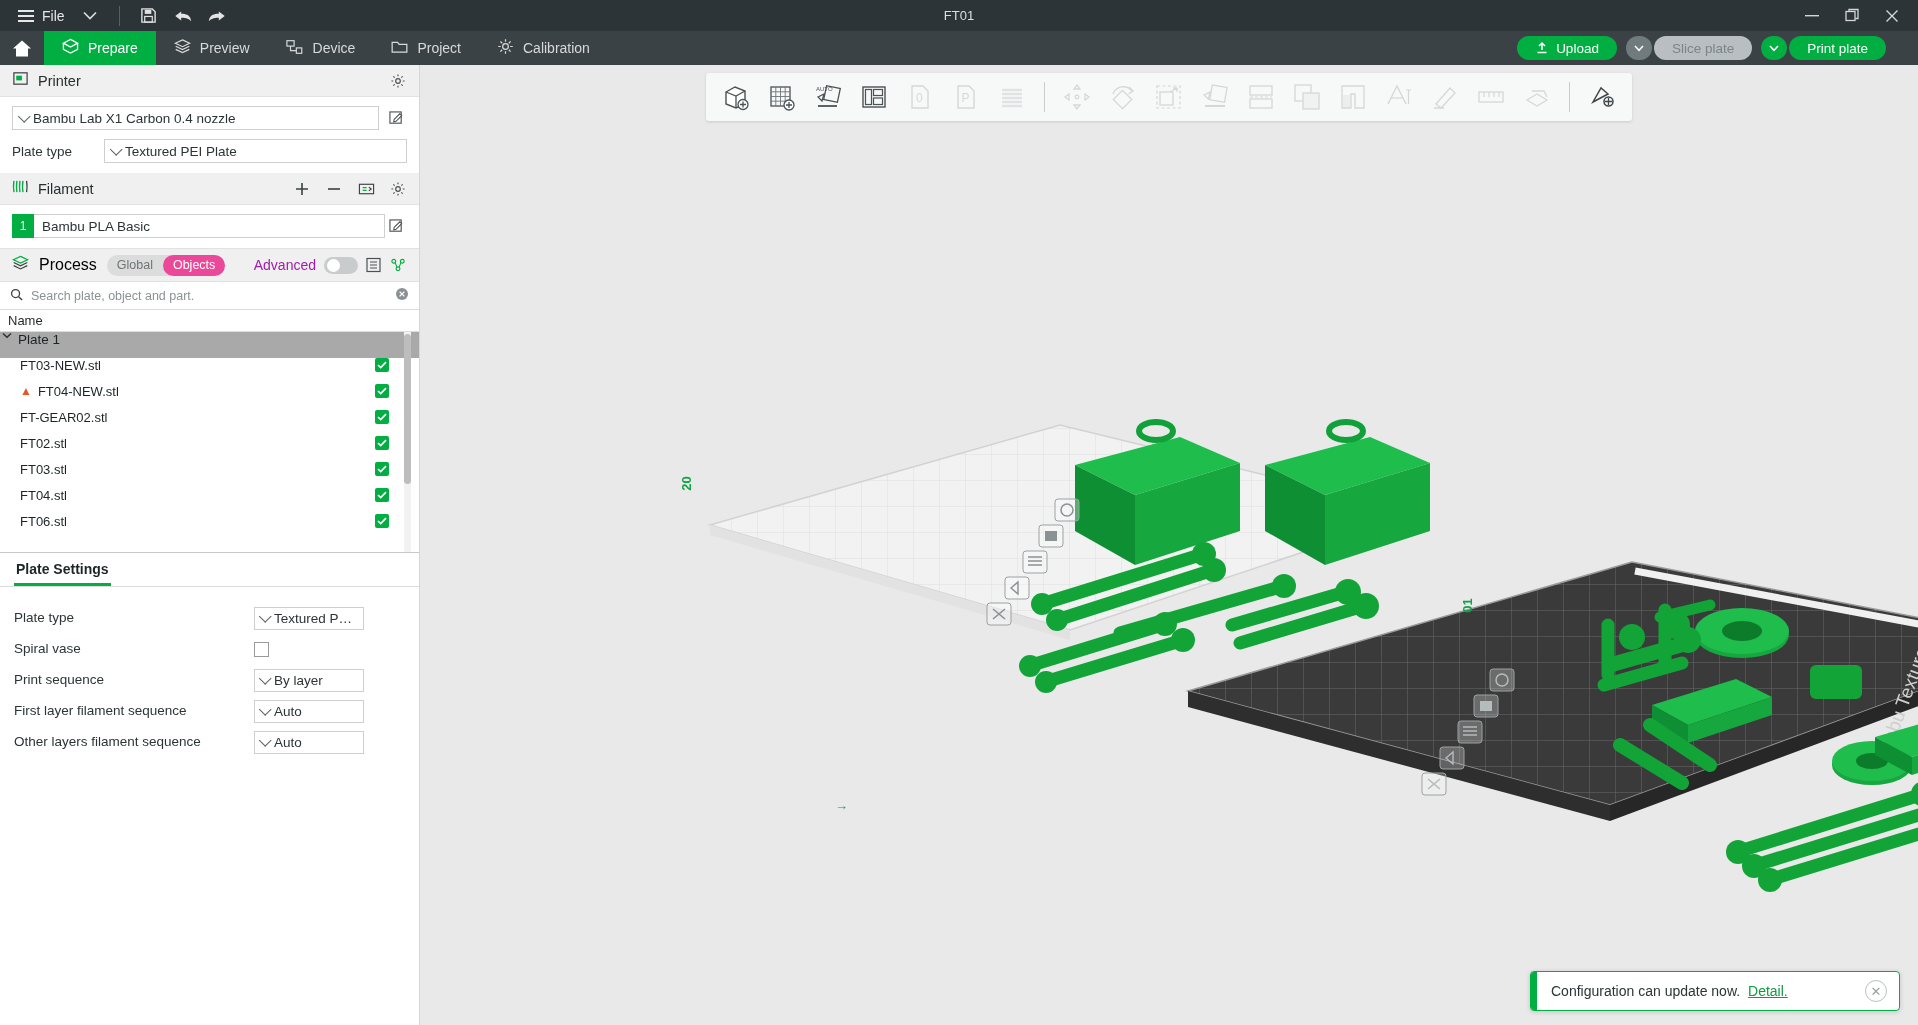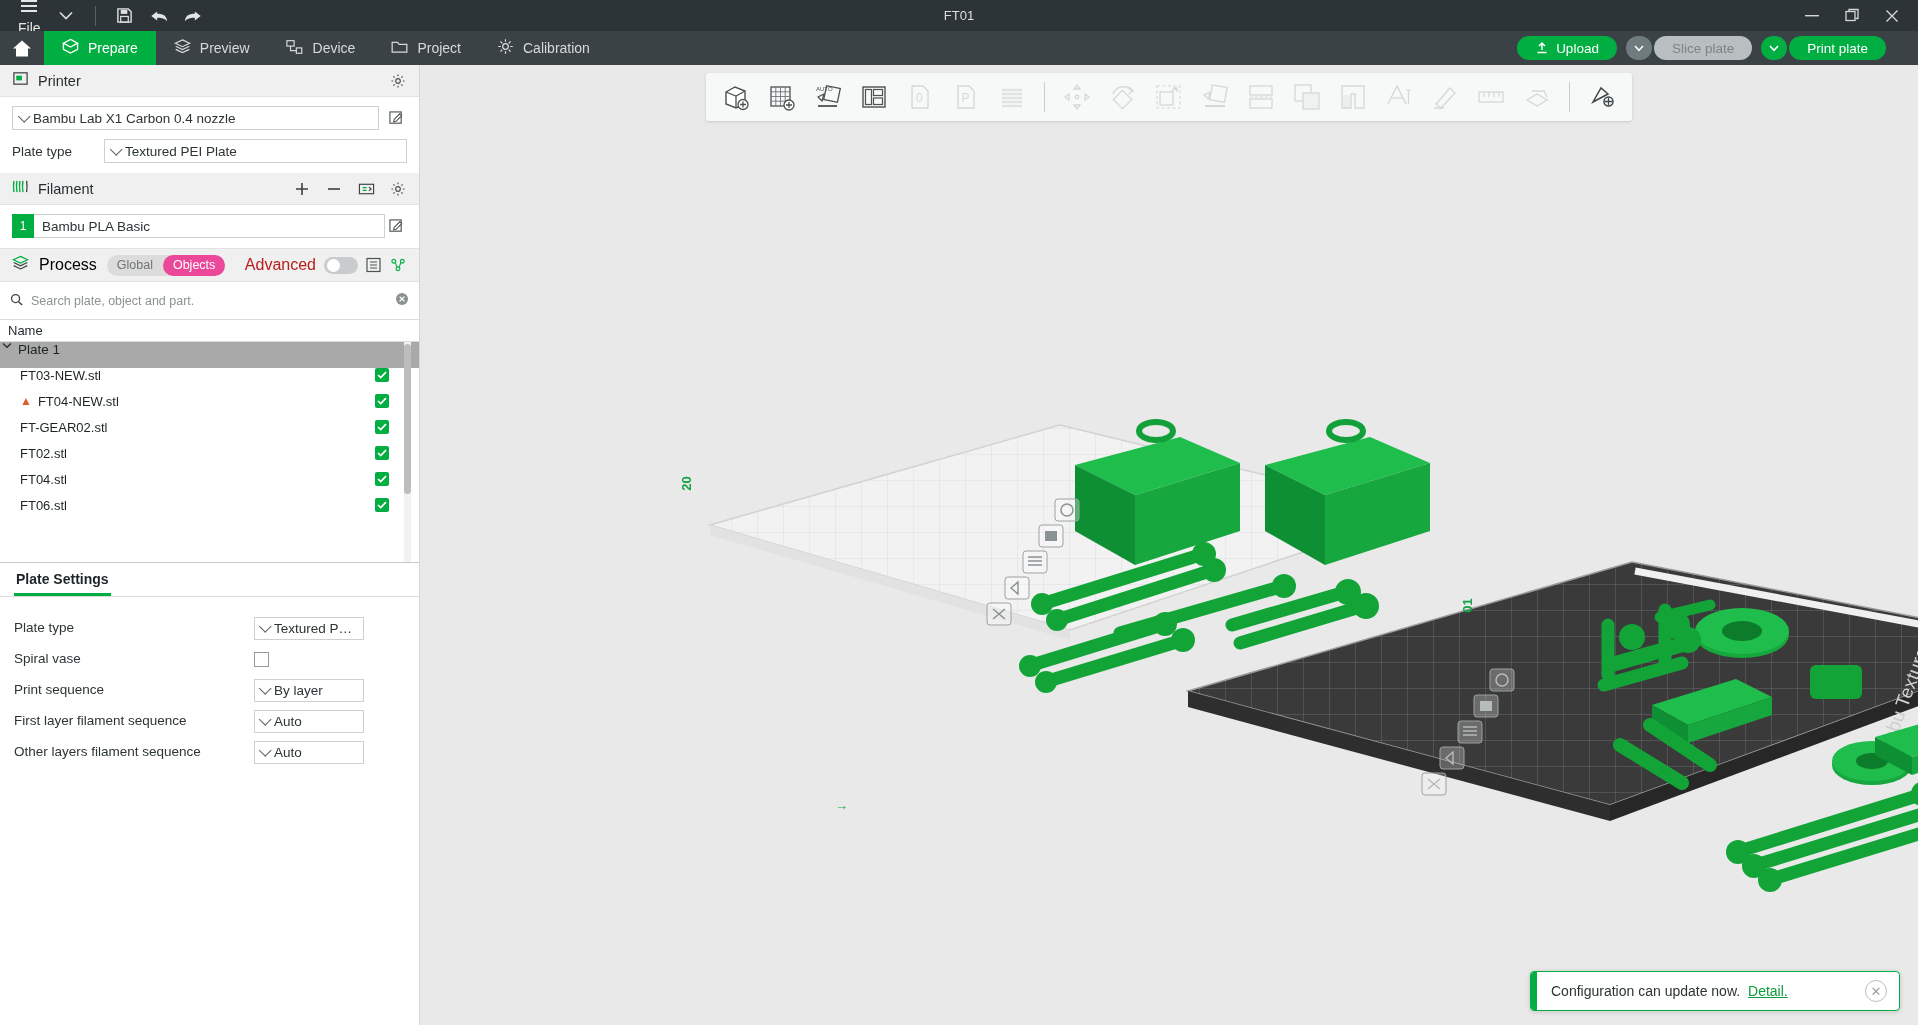--- a/index.html
+++ b/index.html
@@ -10,21 +10,21 @@
     background: #e8e8e8;
   }
   body { position: relative; }
 
   
   .titlebar {
     height: 31px; background: #2d3437; display: flex; align-items: center;
     position: relative; color: #e6e6e6;
   }
   .tb-left { display: flex; align-items: center; gap: 0; padding-left: 10px; height: 100%; }
-  .file-menu { display: flex; align-items: center; gap: 8px; padding: 0 8px; height: 100%; cursor: pointer; flex-direction: column; }
+  .file-menu { display: flex; align-items: center; gap: 8px; padding: 0 8px; height: 100%; cursor: pointer; }
   .hamburger { display: inline-flex; flex-direction: column; justify-content: center; gap: 3px; width: 16px; }
   .hamburger i { display: block; height: 2px; background: #e6e6e6; width: 100%; }
   .file-label { font-size: 14px; color: #e6e6e6; }
   .tb-sep { width: 1px; height: 20px; background: #57606a; margin: 0 12px; }
   .tb-icon { width: 34px; height: 31px; display: flex; align-items: center; justify-content: center; cursor: pointer; }
   .tb-title {
     position: absolute; left: 0; right: 0; text-align: center;
     font-size: 13px; color: #dedede; pointer-events: none;
   }
   .tb-right { margin-left: auto; display: flex; align-items: center; height: 100%; padding-right: 6px; }
@@ -87,26 +87,26 @@
   .fil-name { height: 24px; border: 1px solid #cfcfcf; border-left: none; background: #fff; flex: 1;
               display: flex; align-items: center; padding-left: 8px; font-size: 13.5px; color: #2c3436; }
 
   .process-head { height: 34px; background: #f0f0f0; display: flex; align-items: center; gap: 10px;
                   padding: 0 12px; border-top: 1px solid #e2e2e2; border-bottom: 1px solid #e2e2e2; }
   .seg { display: flex; background: #dcdcdc; border-radius: 11px; height: 21px; align-items: center; }
   .seg-item { font-size: 12.5px; padding: 0 10px; height: 21px; display: flex; align-items: center;
               border-radius: 11px; color: #6d7476; cursor: pointer; }
   .seg-item.on { background: #ec4899; color: #fff; }
   .adv { margin-left: auto; display: flex; align-items: center; gap: 8px; }
-  .adv-label { font-size: 16px; color: #b91c1c; }
+  .adv-label { font-size: 14px; color: #a21caf; }
   .toggle { width: 34px; height: 17px; border-radius: 9px; background: #c9cccd; position: relative; cursor: pointer; }
   .toggle i { position: absolute; width: 13px; height: 13px; border-radius: 50%; background: #fff; top: 2px; left: 3px; }
   .phi { cursor: pointer; display: flex; align-items: center; }
 
-  .search-bar { height: 38px; border-bottom: 1px solid #dcdcdc; display: flex; align-items: center;
+  .search-bar { height: 28px; border-bottom: 1px solid #dcdcdc; display: flex; align-items: center;
                 gap: 8px; padding: 0 10px; background: #fff; }
   .search-bar input { border: none; outline: none; font-size: 12.5px; color: #3a4244; flex: 1;
                       font-family: "Liberation Sans", sans-serif; background: transparent; }
   .search-bar input::placeholder { color: #8c9294; }
 
   .obj-list-wrap { position: relative; border-bottom: 1px solid #c9c9c9; }
   .col-head { height: 22px; display: flex; align-items: center; font-size: 13px; color: #1f2729;
               padding-left: 8px; border-bottom: 1px solid #dcdcdc; }
   .col-head .c2 { margin-left: auto; display: flex; }
   .col-head .c2 i { width: 22px; }
@@ -508,20 +508,28 @@
 
         <div class="obj-row">
           <span class="nm">FT02.stl</span>
           <span class="obj-check">
             <svg width="10" height="8" viewBox="0 0 10 8">
                 <path d="M1 4 L3.7 6.6 L9 1.2" stroke="#fff" stroke-width="1.7" fill="none"></path>
               </svg>
           </span>
         </div>
 
+        <div class="obj-row">
+          <span class="nm">FT03.stl</span>
+          <span class="obj-check">
+            <svg width="10" height="8" viewBox="0 0 10 8">
+                <path d="M1 4 L3.7 6.6 L9 1.2" stroke="#fff" stroke-width="1.7" fill="none"></path>
+              </svg>
+          </span>
+        </div>
 
         <div class="obj-row">
           <span class="nm">FT04.stl</span>
           <span class="obj-check">
             <svg width="10" height="8" viewBox="0 0 10 8">
                 <path d="M1 4 L3.7 6.6 L9 1.2" stroke="#fff" stroke-width="1.7" fill="none"></path>
               </svg>
           </span>
         </div>
 

